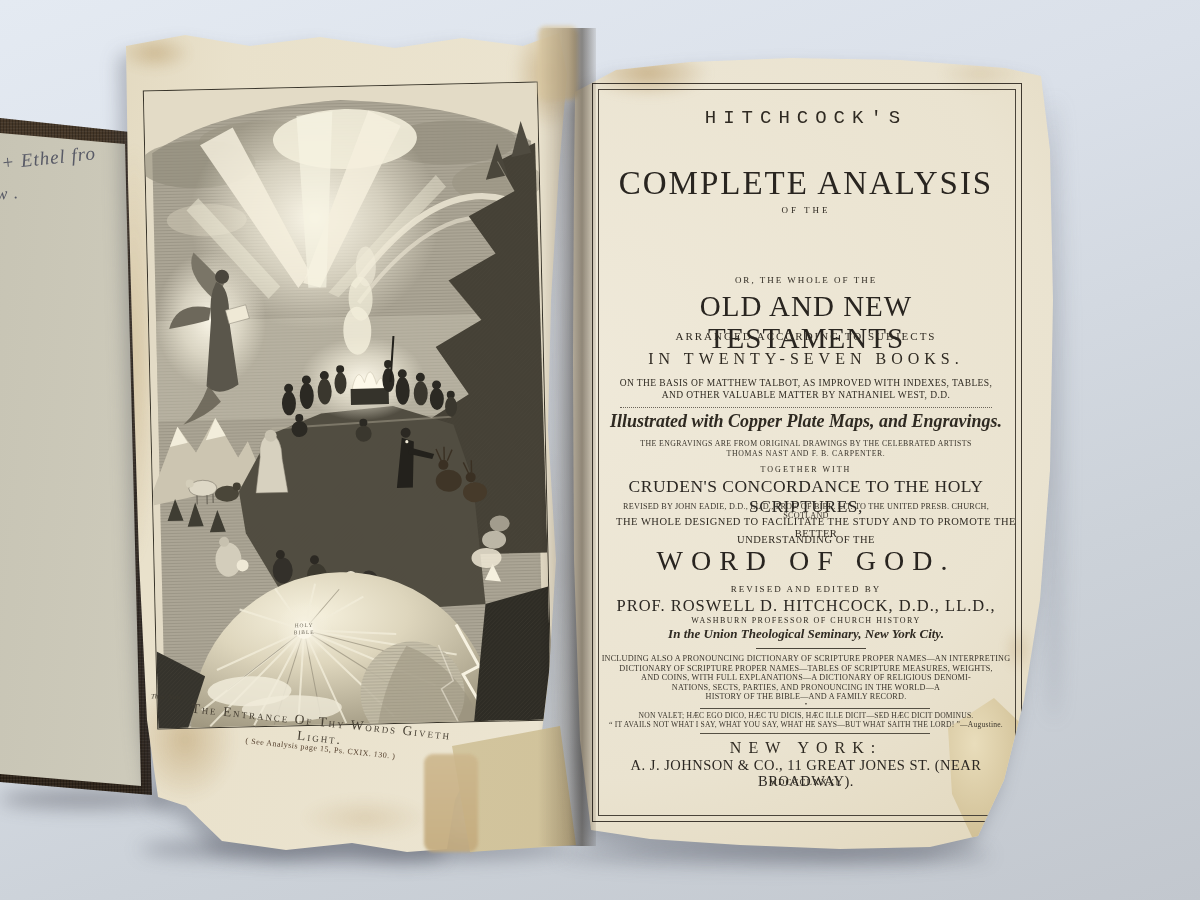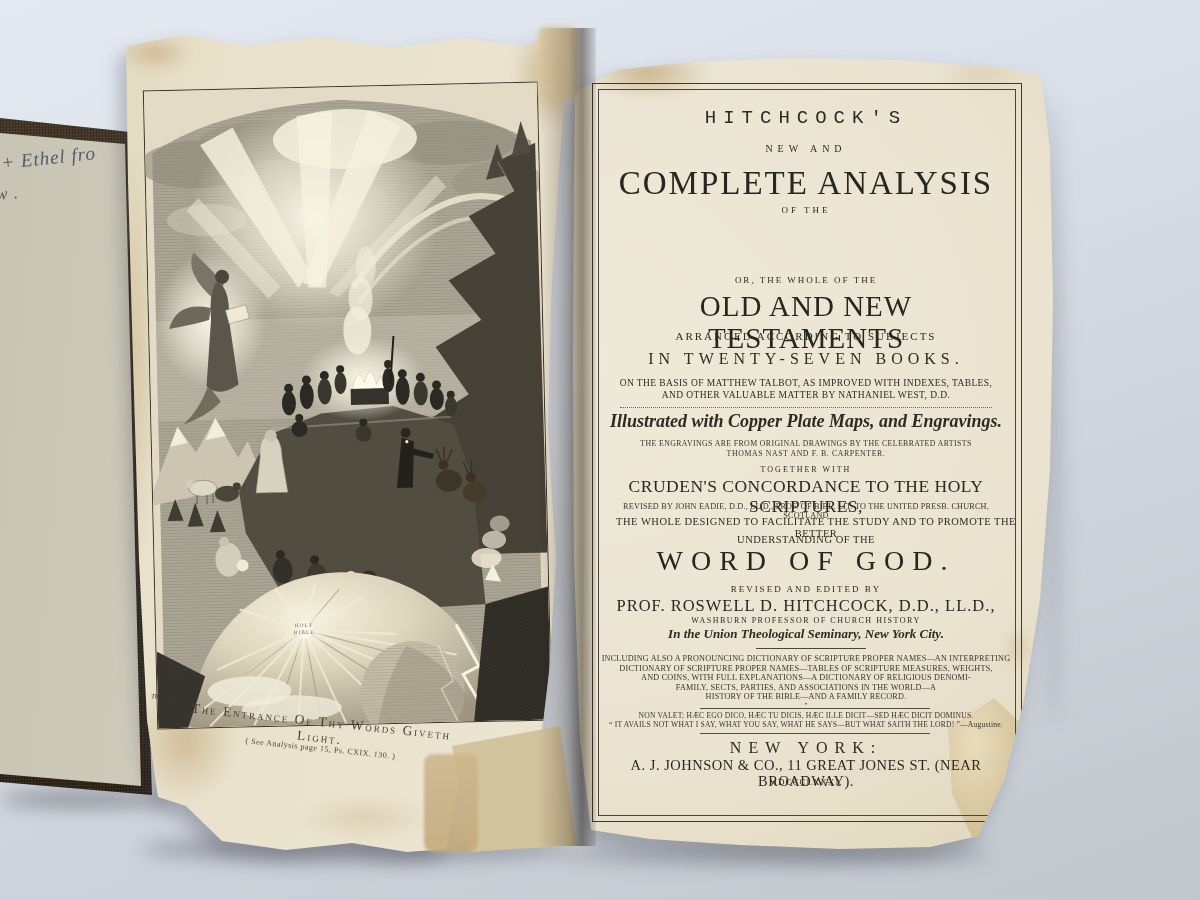--- a/index.html
+++ b/index.html
@@ -310,21 +310,20 @@
       <div id="st6" class="abs stain"></div>
       <div id="st7" class="abs stain"></div>
       <div id="st8" class="abs stain"></div>
       <div id="curl" class="abs"></div>
 
       <div id="tpframe" class="abs">
           <div class="inner"></div>
         </div>
 
       <div id="t01" class="tp">HITCHCOCK'S</div>
-      <div id="t02" class="tp">NEW AND</div>
       <div id="t03" class="tp">COMPLETE ANALYSIS</div>
       <div id="t04" class="tp">OF THE</div>
       <div id="t06" class="tp">OR, THE WHOLE OF THE</div>
       <div id="t07" class="tp">OLD AND NEW TESTAMENTS</div>
       <div id="t08" class="tp">ARRANGED ACCORDING TO SUBJECTS</div>
       <div id="t09" class="tp">IN TWENTY-SEVEN BOOKS.</div>
       <div id="t10a" class="tp">ON THE BASIS OF MATTHEW TALBOT, AS IMPROVED WITH INDEXES, TABLES,</div>
       <div id="t10b" class="tp">AND OTHER VALUABLE MATTER BY NATHANIEL WEST, D.D.</div>
       <div id="ruledot"></div>
       <div id="t11" class="tp bl">Illustrated with Copper Plate Maps, and Engravings.</div>
@@ -337,21 +336,21 @@
       <div id="t16b" class="tp">UNDERSTANDING OF THE</div>
       <div id="t17" class="tp">WORD OF GOD.</div>
       <div id="t18" class="tp">REVISED AND EDITED BY</div>
       <div id="t19" class="tp">PROF. ROSWELL D. HITCHCOCK, D.D., LL.D.,</div>
       <div id="t20" class="tp">WASHBURN PROFESSOR OF CHURCH HISTORY</div>
       <div id="t21" class="tp bl">In the Union Theological Seminary, New York City.</div>
       <div id="rule1"></div>
       <div id="i0" class="tp inc">INCLUDING ALSO A PRONOUNCING DICTIONARY OF SCRIPTURE PROPER NAMES—AN INTERPRETING</div>
       <div id="i1" class="tp inc">DICTIONARY OF SCRIPTURE PROPER NAMES—TABLES OF SCRIPTURE MEASURES, WEIGHTS,</div>
       <div id="i2" class="tp inc">AND COINS, WITH FULL EXPLANATIONS—A DICTIONARY OF RELIGIOUS DENOMI-</div>
-      <div id="i3" class="tp inc">FAMILY, SECTS, PARTIES, AND ASSOCIATIONS IN THE WORLD—A</div>
+      <div id="i3" class="tp inc">NATIONS, SECTS, PARTIES, AND PRONOUNCING IN THE WORLD—A</div>
       <div id="i4" class="tp inc">HISTORY OF THE BIBLE—AND A FAMILY RECORD.</div>
       <div id="orn" class="tp">•</div>
       <div id="rule2"></div>
       <div id="t23" class="tp">NON VALET; HÆC EGO DICO, HÆC TU DICIS, HÆC ILLE DICIT—SED HÆC DICIT DOMINUS.</div>
       <div id="t24" class="tp">“ IT AVAILS NOT WHAT I SAY, WHAT YOU SAY, WHAT HE SAYS—BUT WHAT SAITH THE LORD! ”—Augustine.</div>
       <div id="rule3"></div>
       <div id="t25" class="tp">NEW YORK:</div>
       <div id="t26" class="tp">A. J. JOHNSON &amp; CO., 11 GREAT JONES ST. (NEAR BROADWAY).</div>
       <div id="t27" class="tp">MDCCCLXXXI.</div>
     </div>

